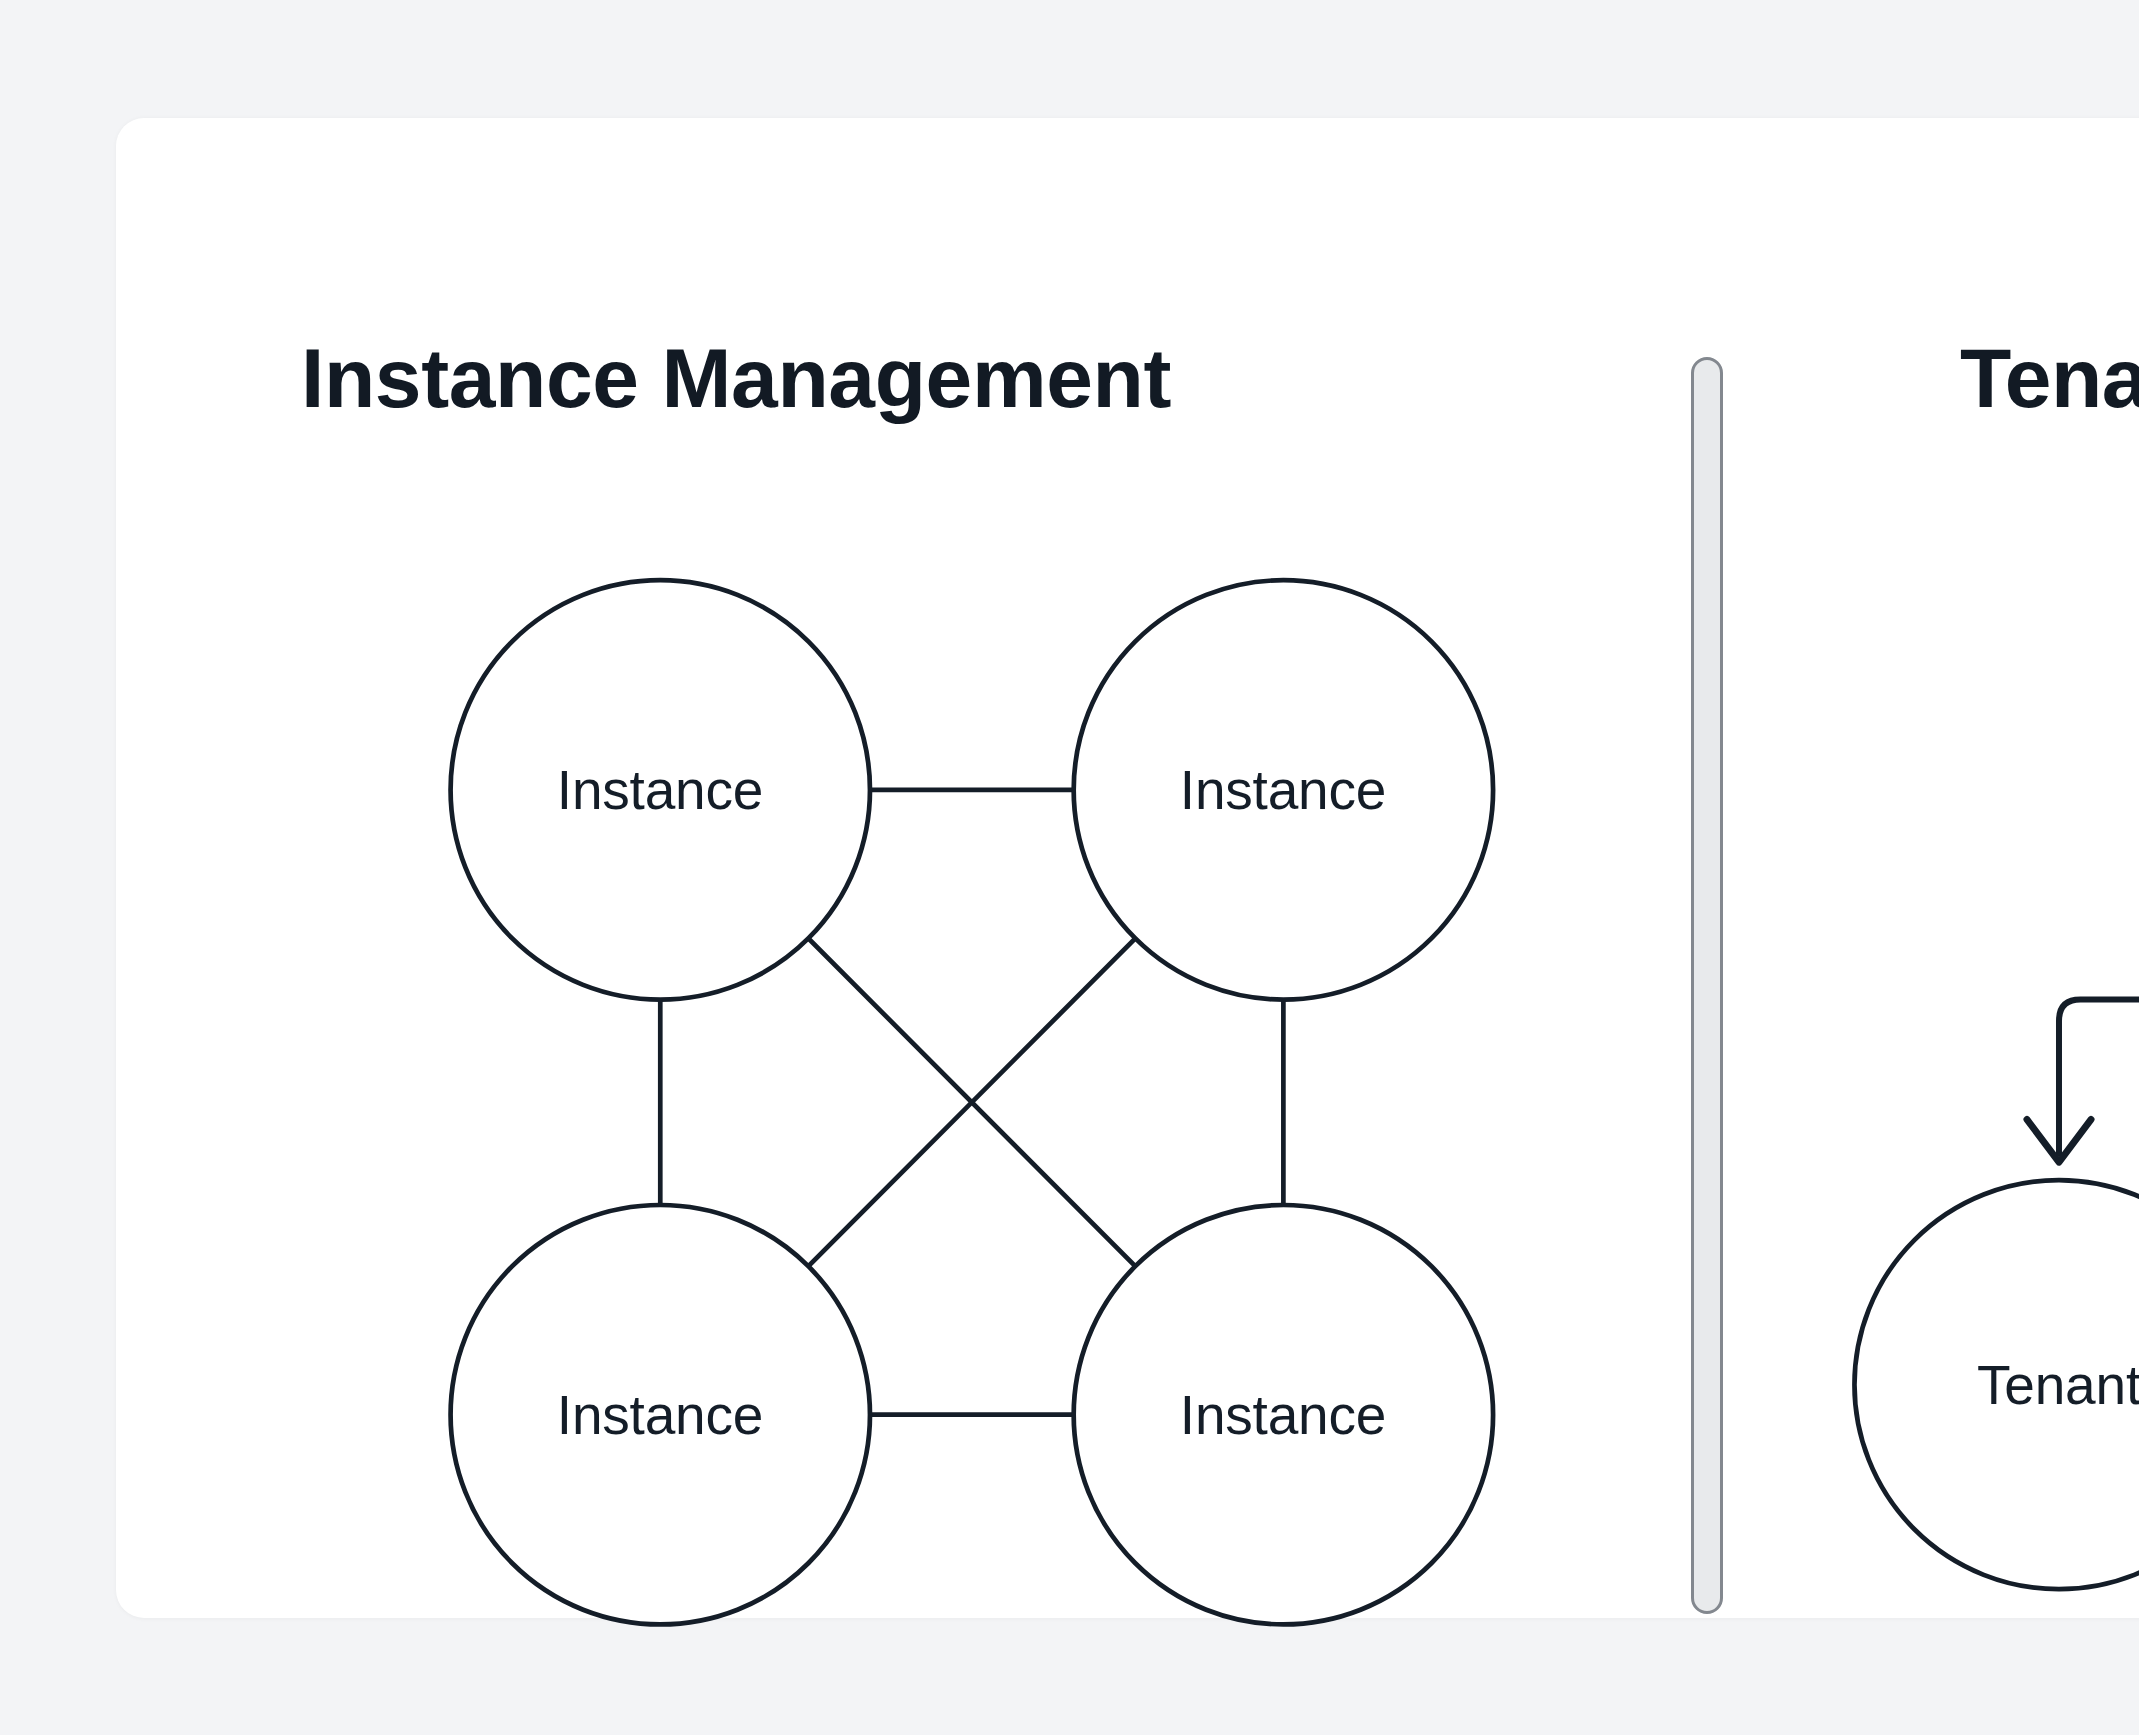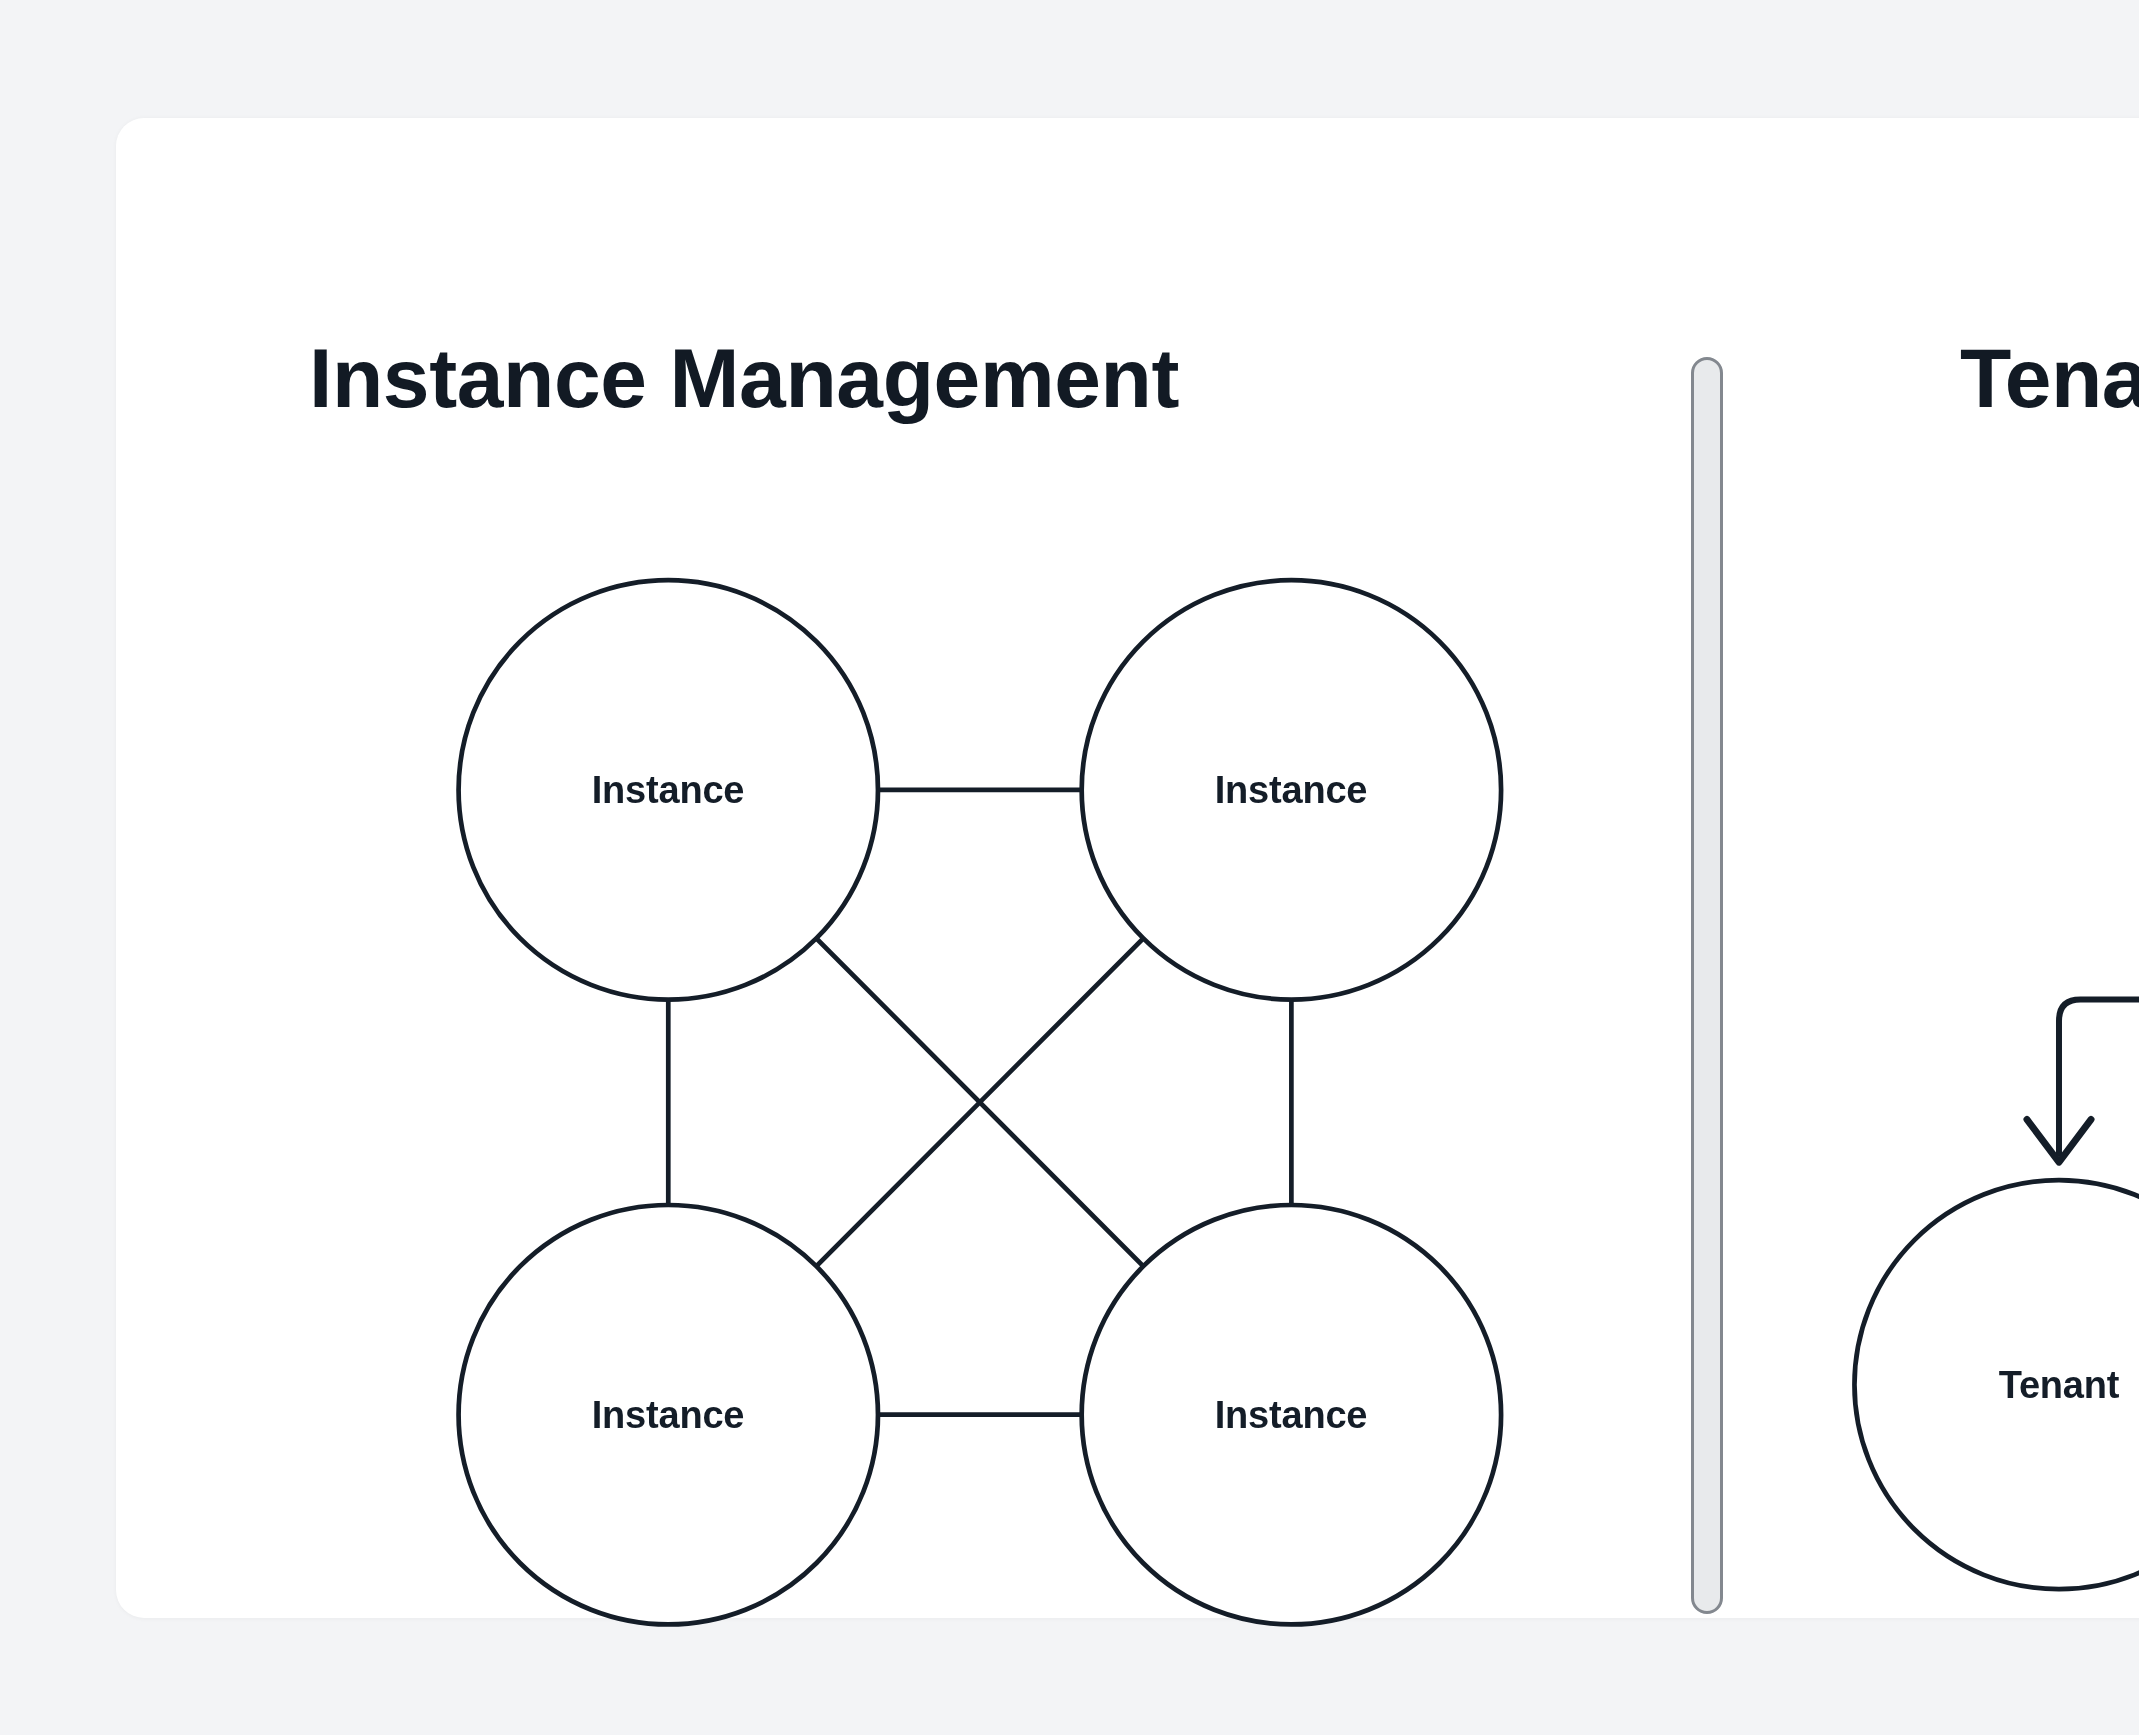--- a/index.html
+++ b/index.html
@@ -30,21 +30,21 @@
     border-radius: 28px;
     box-shadow: 0 0.9px 4.3px rgba(15,23,32,0.04);
   }
 
   
   .panel {
     position: absolute;
     top: 0;
     height: 100%;
   }
-  #panel-instance { left: 12px;    width: 1464px; }
+  #panel-instance { left: 4px;    width: 1464px; }
   #panel-tenant   { left: 1498px; width: 1581px; }
 
   .panel-title {
     position: absolute;
     width: 100%;
     text-align: center;
     font-size: 84px;
     font-weight: 700;
     color: #121a24;
     letter-spacing: -0.4px;
@@ -97,22 +97,22 @@
   .node-circle {
     fill: #ffffff;
     stroke: #141d28;
     stroke-width: 11;
   }
 
   
   .node-label {
     position: absolute;
     transform: translate(-50%, -50%);
-    font-size: 38px;
-    font-weight: 700;
+    font-size: 55px;
+    font-weight: 400;
     color: #141d28;
     white-space: nowrap;
     letter-spacing: -0.2px;
     line-height: 1;
   }
 </style>
 </head>
 <body>
 
 <div id="stage">

